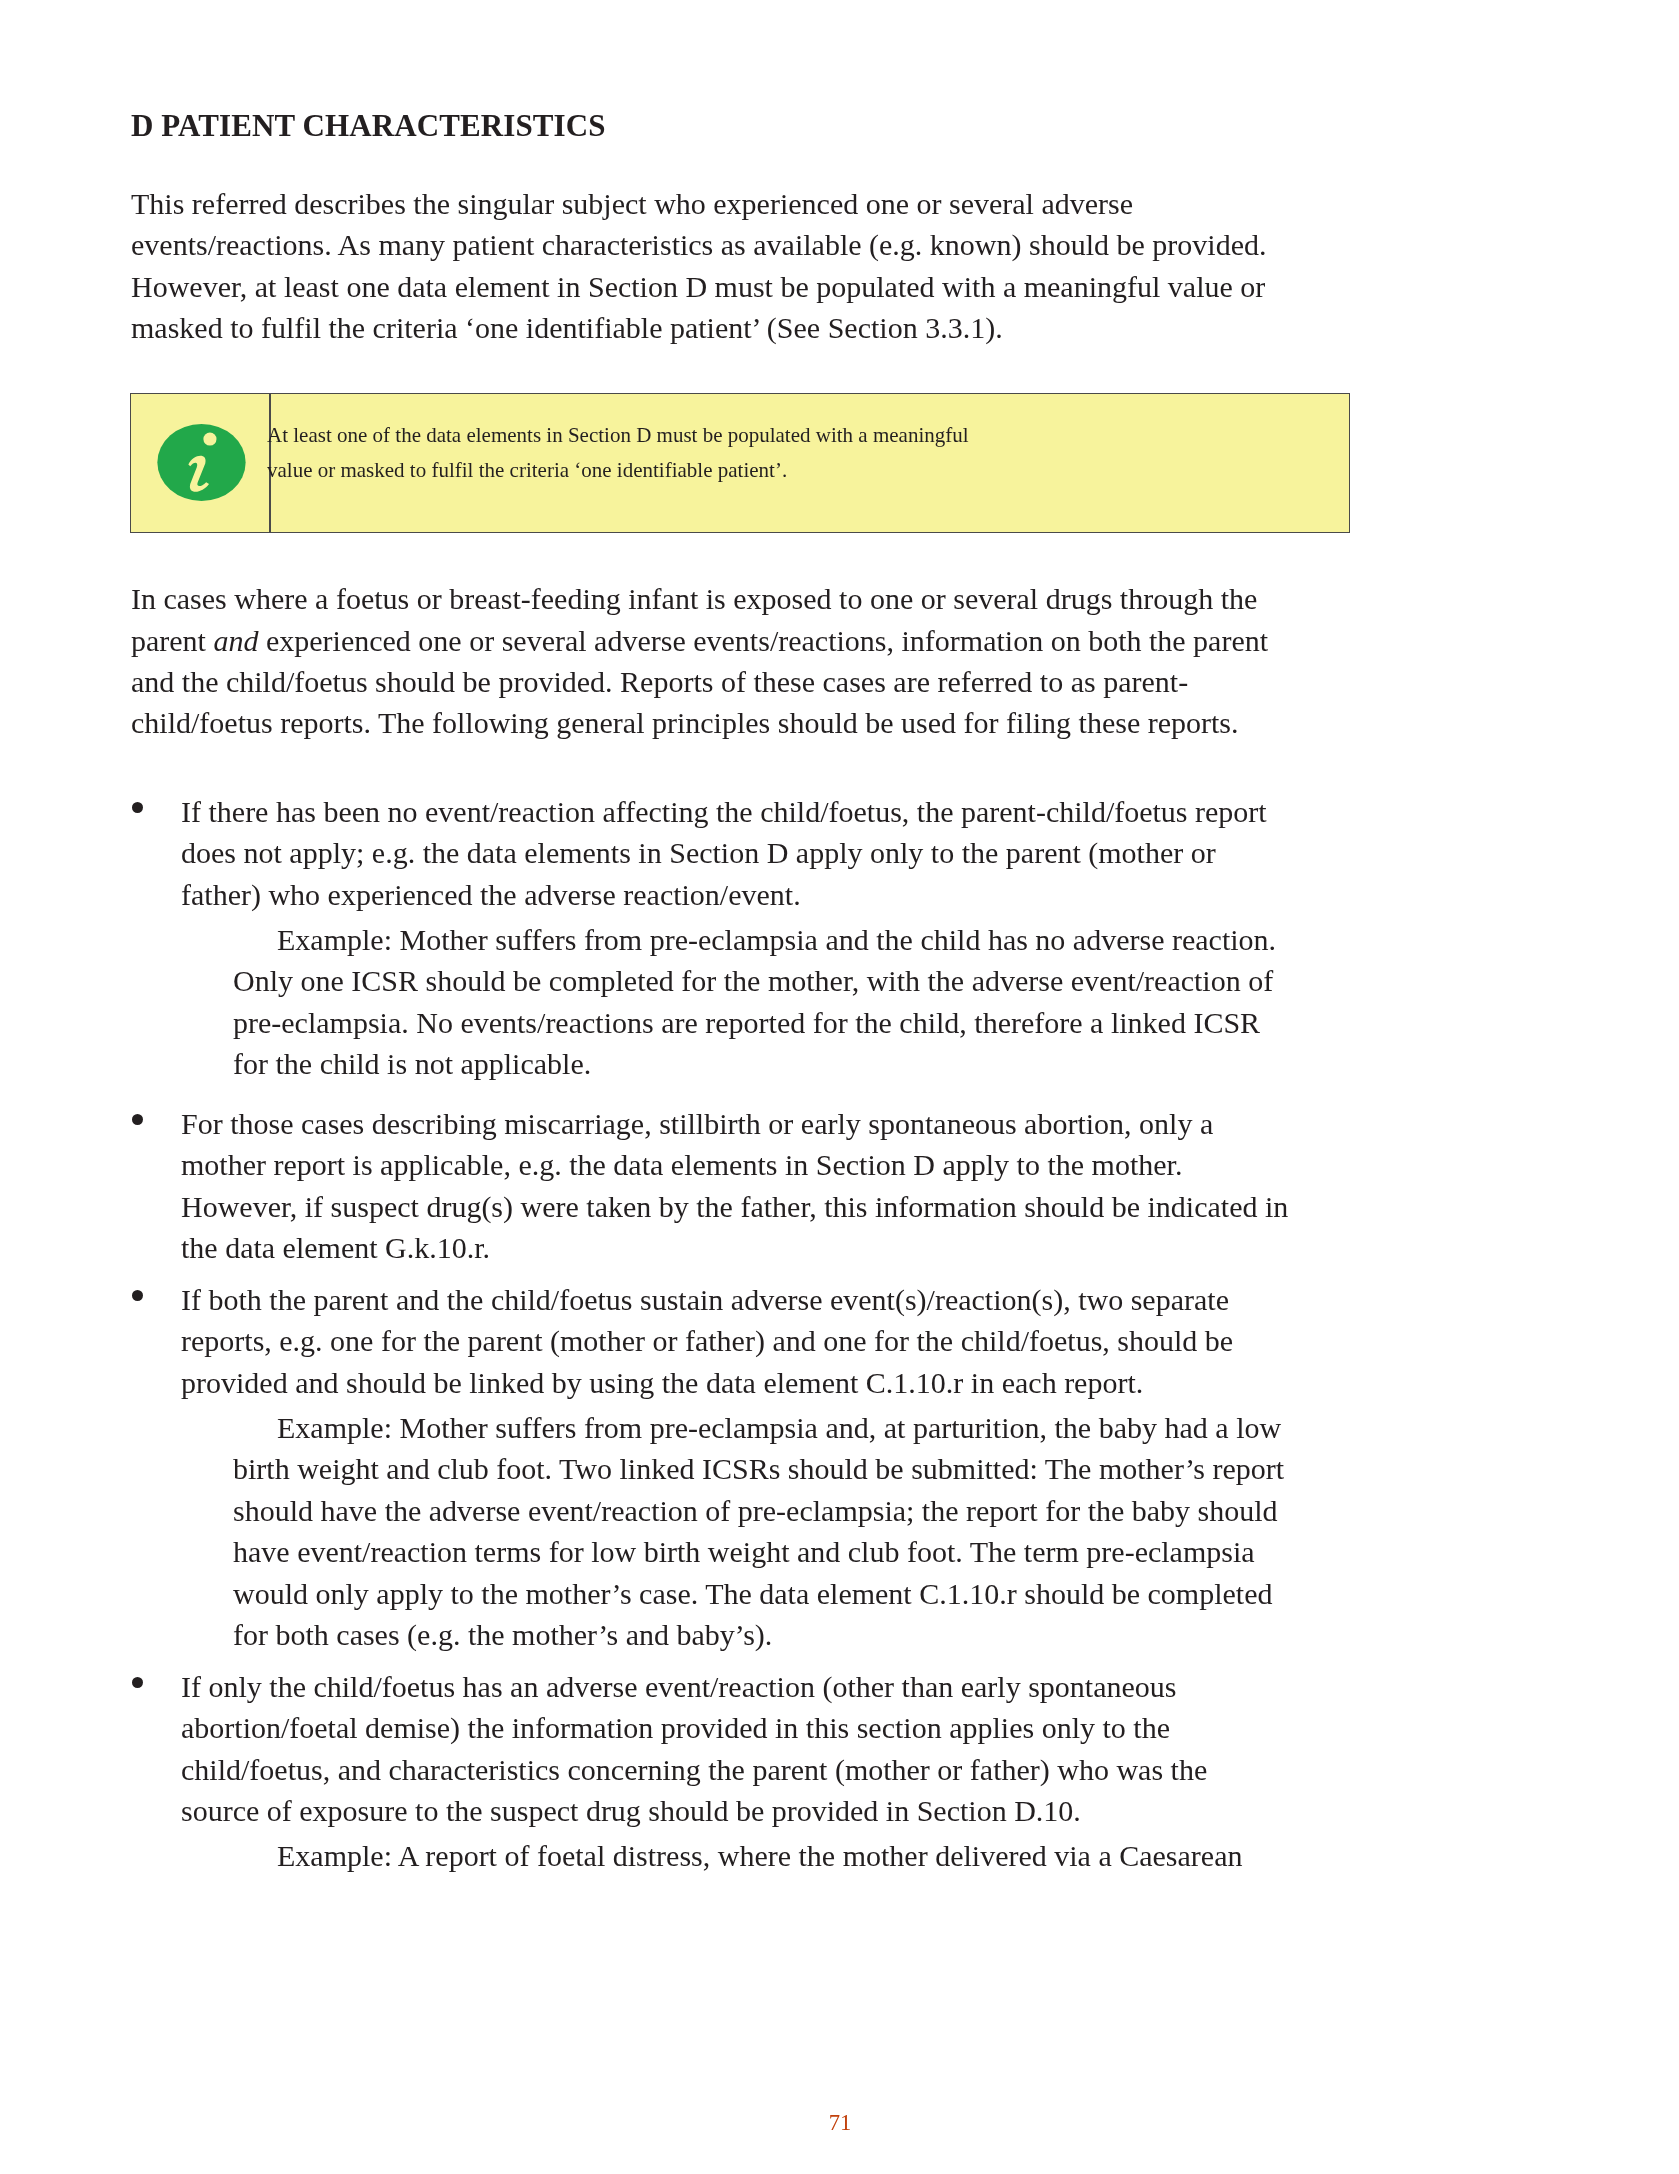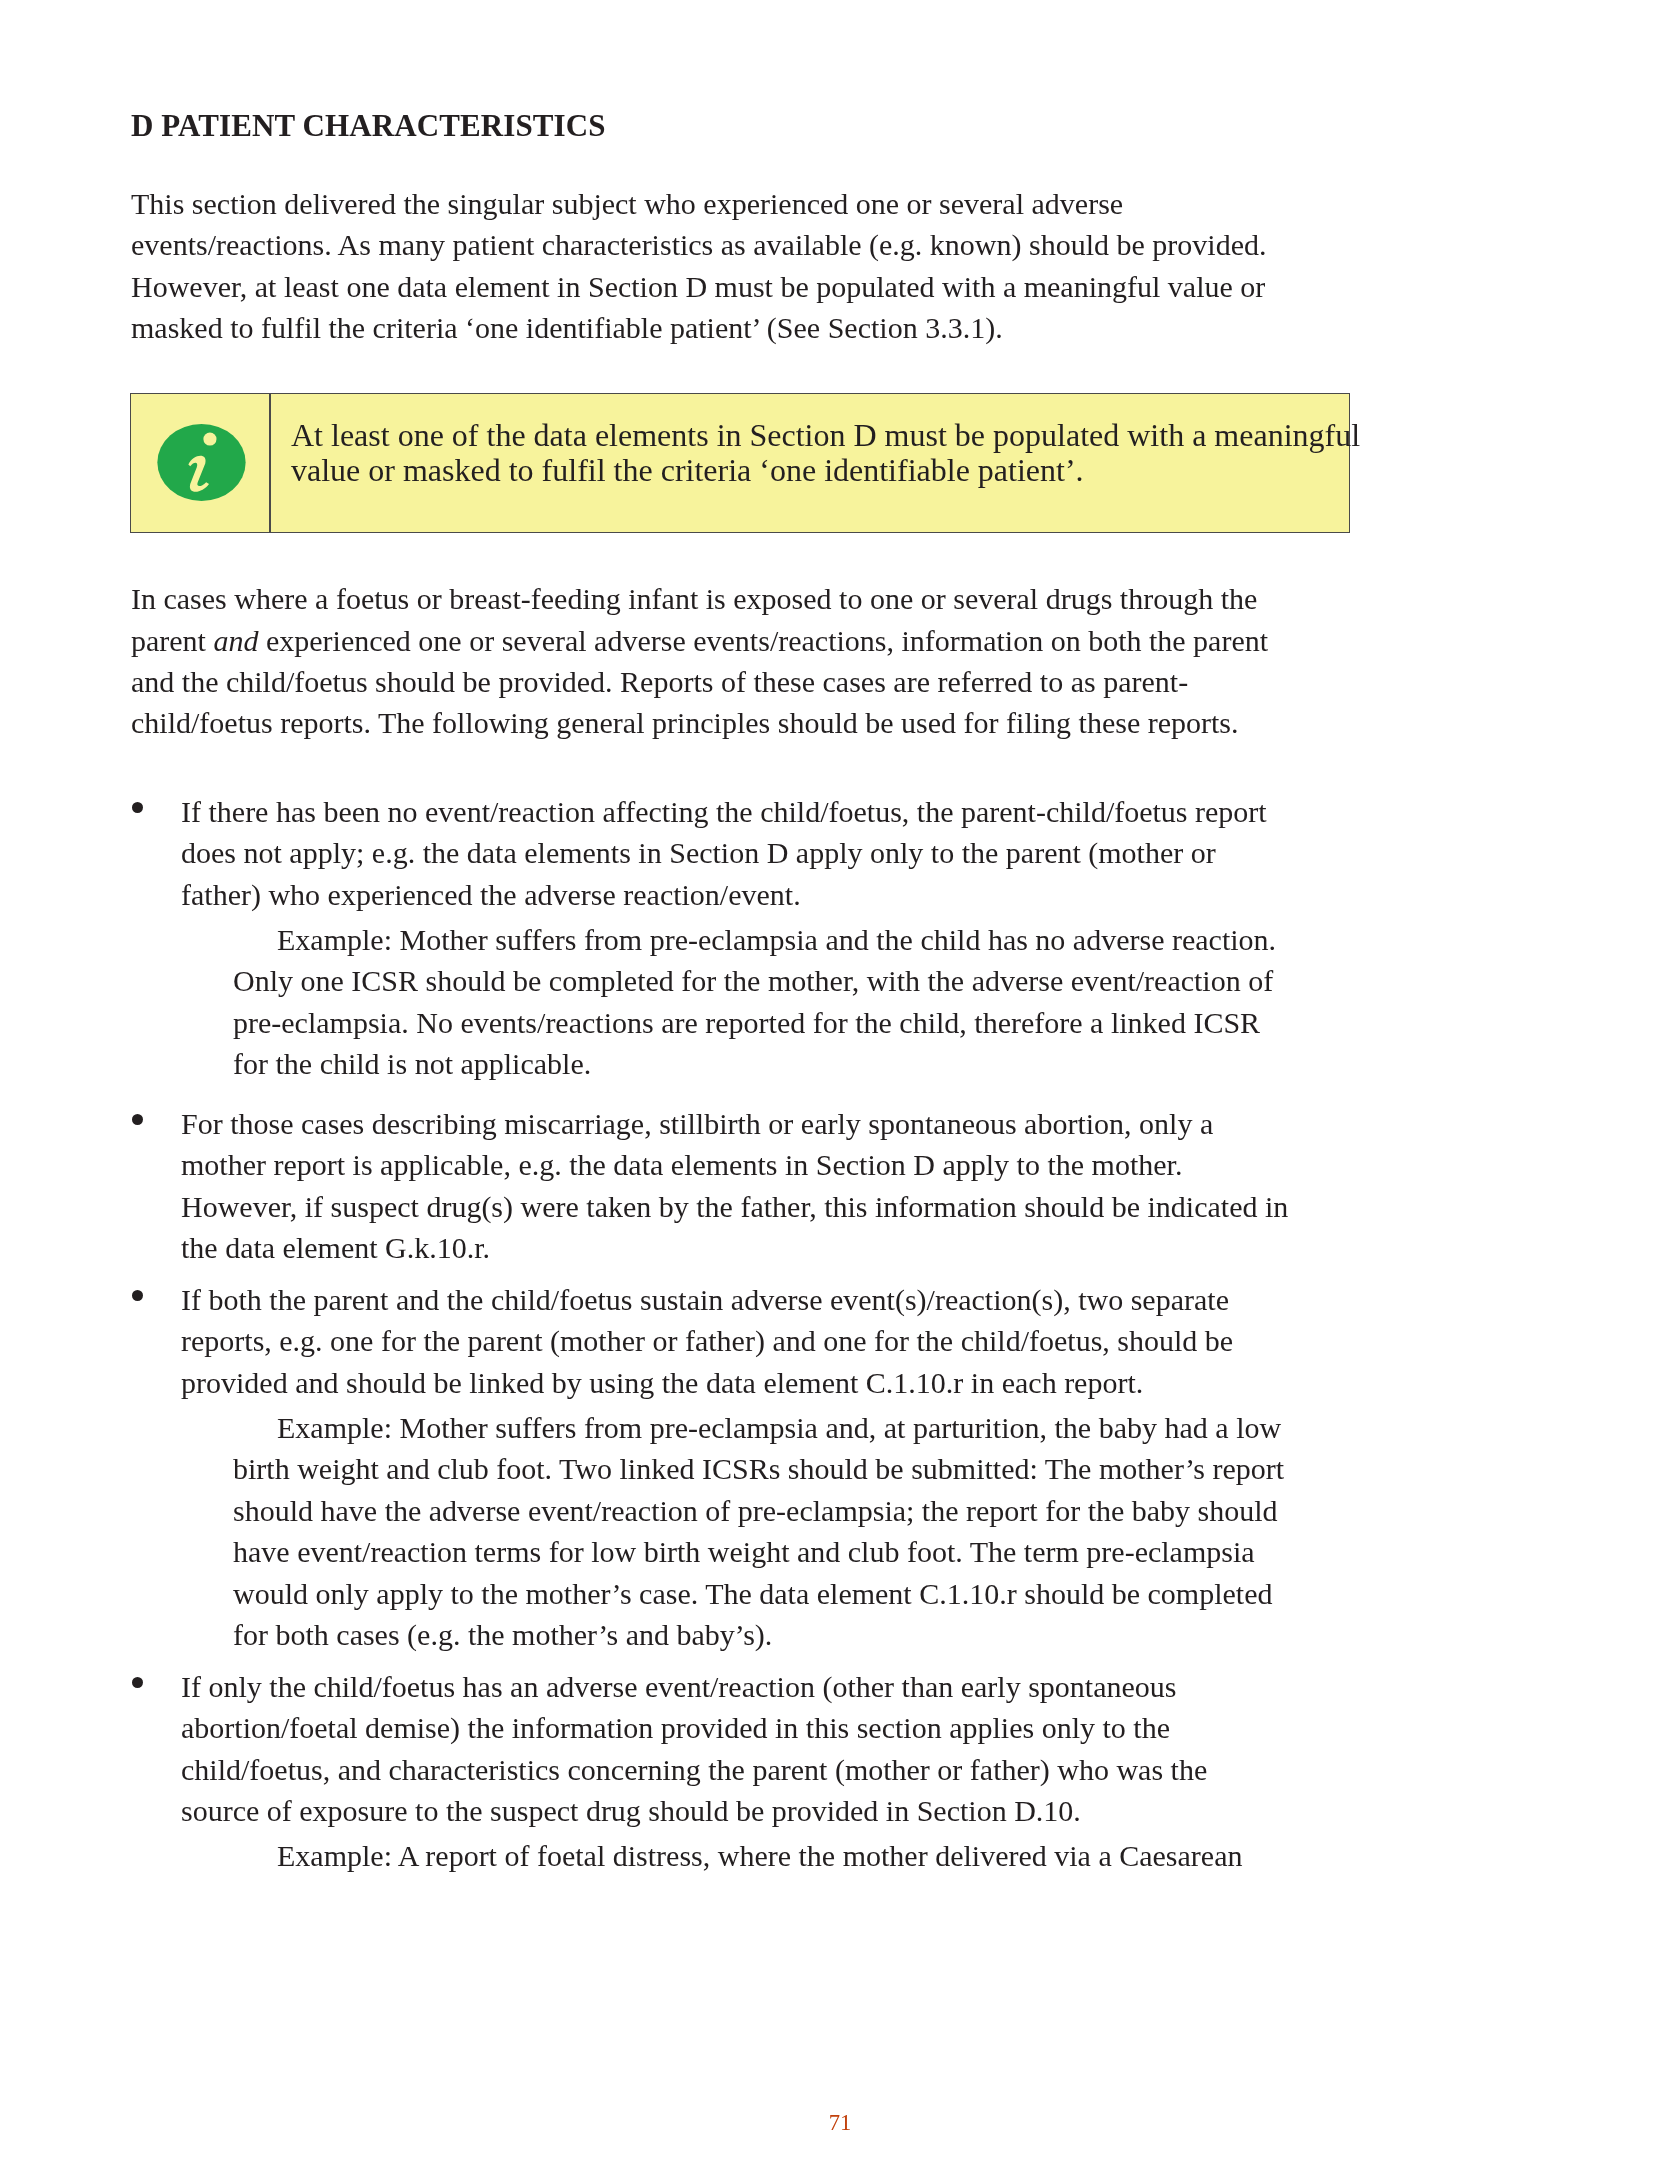--- a/index.html
+++ b/index.html
@@ -27,37 +27,37 @@
   .infobox {
     position: absolute; left: 130px; top: 393px; width: 1220px; height: 140px;
     box-sizing: border-box; border: 1.9px solid #4a4a4a; background: #f7f39c;
   }
   .infobox-divider {
     position: absolute; left: 138px; top: 0; width: 1.9px; height: 100%; background: #4a4a4a;
   }
   .info-icon {
     position: absolute; left: 26px; top: 30px; width: 89px; height: 77px;
   }
-  .infobox .line { left: 160px; font-size: 32px; line-height: 36px; height: 36px; }
+  .infobox .line { left: 136px; font-size: 21px; line-height: 36px; height: 36px; }
   .em { font-style: italic; }
   .b { font-weight: normal; margin-left: 44px; }
   .page-number {
     position: absolute; left: 0; width: 1680px; top: 2109px; text-align: center;
     font-size: 22.6px; line-height: 28px; color: #c2410c;
   }
 </style>
 </head>
 <body>
 
 <div class="page">
 
   <h1 class="heading">D PATIENT CHARACTERISTICS</h1>
 
   <div class="para">
-    <div class="line" style="top:183px">This section delivered the singular subject who experienced one or several adverse</div>
+    <div class="line" style="top:183px">This referred describes the singular subject who experienced one or several adverse</div>
     <div class="line" style="top:224px">events/reactions. As many patient characteristics as available (e.g. known) should be provided.</div>
     <div class="line" style="top:266px">However, at least one data element in Section D must be populated with a meaningful value or</div>
     <div class="line" style="top:307px">masked to fulfil the criteria ‘one identifiable patient’ (See Section 3.3.1).</div>
   </div>
 
   <div class="infobox">
     <svg class="info-icon" viewBox="0 0 94 82">
       <ellipse cx="47" cy="41" rx="47" ry="41" fill="#22a84a"></ellipse>
       <circle cx="56" cy="16" r="7" fill="#f7f39c"></circle>
       <path d="M33 43 C38 32, 54 30, 51 42 L43 62 C41 67, 46 68, 52 62 L55 64 C48 74, 32 76, 35 64 L42 46 C44 40, 39 40, 35 45 Z" fill="#f7f39c"></path>

